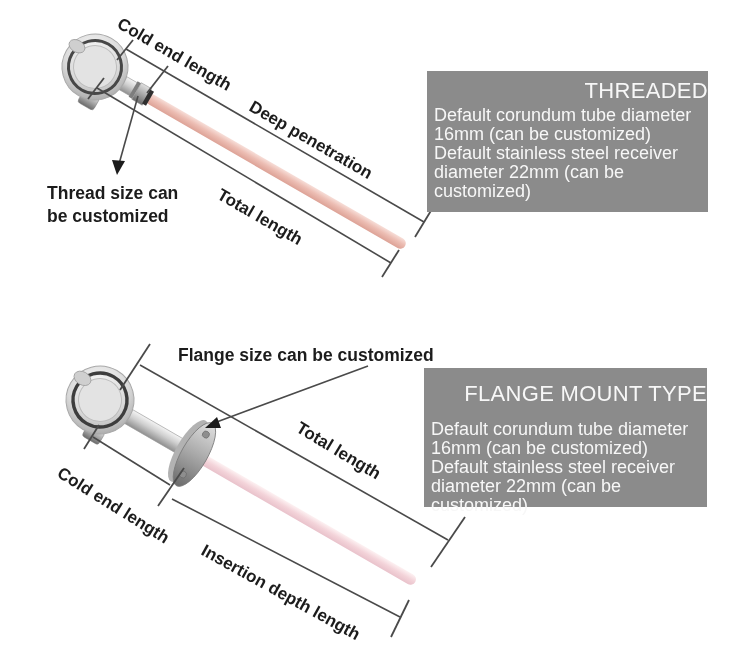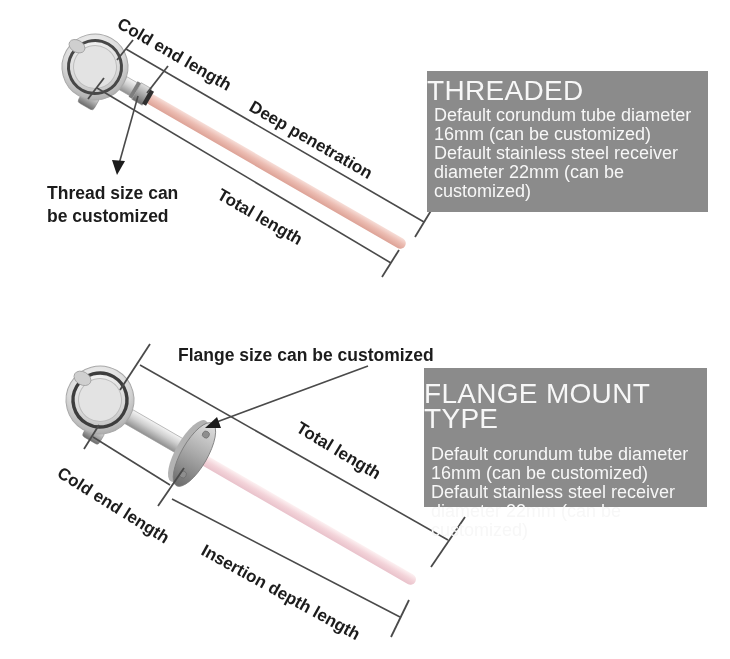--- a/index.html
+++ b/index.html
@@ -8,21 +8,21 @@
     font-family:"Liberation Sans",sans-serif;
   }
   .diagram-svg{position:absolute;left:0;top:0;width:730px;height:659px;}
   .info-box{
     position:absolute;background:#8b8b8b;color:#f7f7f7;
     font-family:"Liberation Sans",sans-serif;
   }
   .info-box.top{left:427px;top:71px;width:281px;height:141px;}
   .info-box.bottom{left:424px;top:368px;width:283px;height:139px;}
   .info-title{
-    text-align:left;font-size:28px;font-weight:400;line-height:25px;
+    text-align:right;font-size:22px;font-weight:400;line-height:25px;
     letter-spacing:0.3px;margin-top:7px;
   }
   .info-box.bottom .info-title{margin-top:13px;}
   .info-body{
     font-size:18px;line-height:19px;font-weight:400;
     padding:3px 6px 0 7px;text-align:left;
   }
   .info-box.bottom .info-body{padding-top:14px;}
   svg text{fill:#1c1c1c;font-family:"Liberation Sans",sans-serif;font-weight:700;}
   .dim{stroke:#4a4a4a;stroke-width:1.6;fill:none;}

